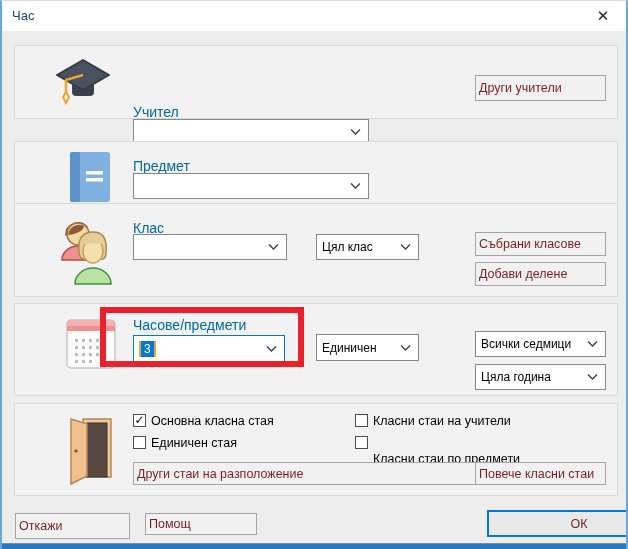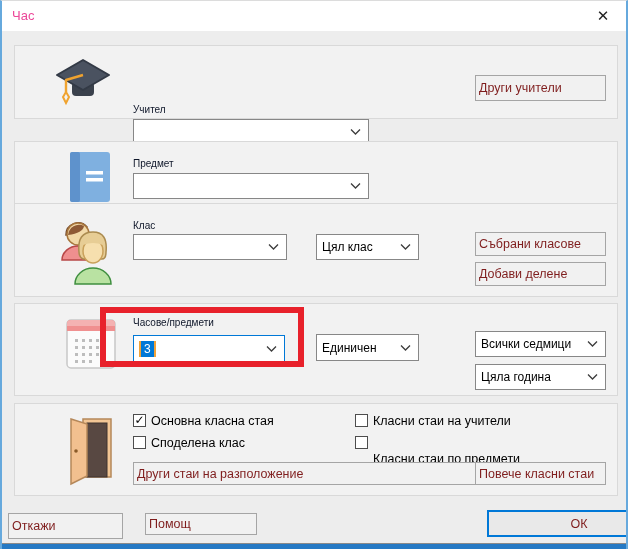--- a/index.html
+++ b/index.html
@@ -3,29 +3,29 @@
 <meta charset="utf-8">
 <style>
   html,body{margin:0;padding:0;}
   body{font-family:"Liberation Sans","DejaVu Sans",sans-serif;background:#cfcfcf;}
   .window{
     position:relative;width:628px;height:549px;background:#ededed;
     border-left:2px solid #66a9dd;border-right:2px solid #66a9dd;border-top:1px solid #dcdcdc;
     box-sizing:border-box;overflow:hidden;
   }
   .titlebar{position:absolute;left:0;top:0;width:100%;height:30px;background:#ffffff;}
-  .title{position:absolute;left:10px;top:7px;font-size:13px;color:#ec4899;}
+  .title{position:absolute;left:10px;top:7px;font-size:13px;color:#0c4a6e;}
   .close-btn{position:absolute;right:8px;top:4px;width:30px;height:22px;display:flex;align-items:center;justify-content:center;font-size:15px;color:#222;cursor:default;}
   .groupbox{position:absolute;left:12px;width:604px;background:#f2f2f2;border:1px solid #d9d9d9;box-sizing:border-box;}
   .g1{top:44px;height:74px;}
   .g2{top:124px;height:72px;margin-top:16px;}
   .g3{top:202px;height:94px;}
   .g4{top:302px;height:93px;}
   .g5{top:402px;height:93px;}
-  .field-label{position:absolute;font-size:10px;color:#0f172a;}
+  .field-label{position:absolute;font-size:14px;color:#0369a1;}
   .combo{position:absolute;background:#ffffff;border:1px solid #878787;box-sizing:border-box;display:flex;align-items:center;padding:0 5px;font-size:12px;color:#000;}
   .combo .chev{position:absolute;right:7px;top:50%;transform:translateY(-50%);line-height:0;}
   .combo.focused{border:1px solid #0078d7;}
   .sel-wrap{display:inline-flex;align-items:stretch;height:16px;}
   .caret-bar{width:2px;background:#f0a339;}
   .selection{background:#0078d7;color:#ffffff;font-size:12px;padding:0 3px;display:flex;align-items:center;}
   .btn{position:absolute;background:#f1f1f1;border:1px solid #a5a5a5;box-sizing:border-box;display:flex;align-items:center;padding:0 3px;font-size:12.5px;color:#7f1d1d;cursor:default;}
   .btn.center{justify-content:center;margin-left:48px;}
   .btn.default{border:2px solid #0078d7;background:#e9e9e9;}
   .checkbox{position:absolute;width:13px;height:13px;background:#ffffff;border:1px solid #4d4d4d;box-sizing:border-box;font-size:12px;line-height:11px;text-align:center;color:#000;}
@@ -167,27 +167,27 @@
   <div class="groupbox g5">
     <svg class="icon" style="left:52px;top:10px" width="48" height="72" viewBox="0 0 48 72">
       <rect x="16" y="5" width="28" height="58" fill="#f2c695" stroke="#b5885a" stroke-width="1.5"></rect>
       <rect x="20" y="9" width="20" height="54" fill="#584842" stroke="#3e322e" stroke-width="1"></rect>
       <polygon points="4,5 20,10 20,62 4,70" fill="#f2c08f" stroke="#b5885a" stroke-width="1.5"></polygon>
       <circle cx="9" cy="37" r="1.8" fill="#8a5a28"></circle>
     </svg>
     <span class="checkbox" style="left:118px;top:10px">✓</span>
     <span class="cb-label" style="left:136px;top:10px">Основна класна стая</span>
     <span class="checkbox" style="left:118px;top:32px"></span>
-    <span class="cb-label" style="left:136px;top:32px">Споделена клас</span>
+    <span class="cb-label" style="left:136px;top:32px">Единичен стая</span>
     <span class="checkbox" style="left:340px;top:10px"></span>
     <span class="cb-label" style="left:358px;top:10px">Класни стаи на учители</span>
     <span class="checkbox" style="left:340px;top:32px"></span>
     <span class="cb-label" style="left:358px;top:48px">Класни стаи по предмети</span>
     <div class="btn" style="left:118px;top:58px;width:344px;height:23px">Други стаи на разположение</div>
     <div class="btn" style="left:460px;top:58px;width:131px;height:23px">Повече класни стаи</div>
   </div>
 
-  <div class="btn" style="left:6px;top:512px;width:115px;height:26px">Откажи</div>
+  <div class="btn" style="left:13px;top:512px;width:115px;height:26px">Откажи</div>
   <div class="btn" style="left:143px;top:512px;width:112px;height:22px">Помощ</div>
   <div class="btn center default" style="left:437px;top:509px;width:184px;height:27px">ОК</div>
 
   <div class="taskbar"></div>
 </div>
 
 </body></html>

